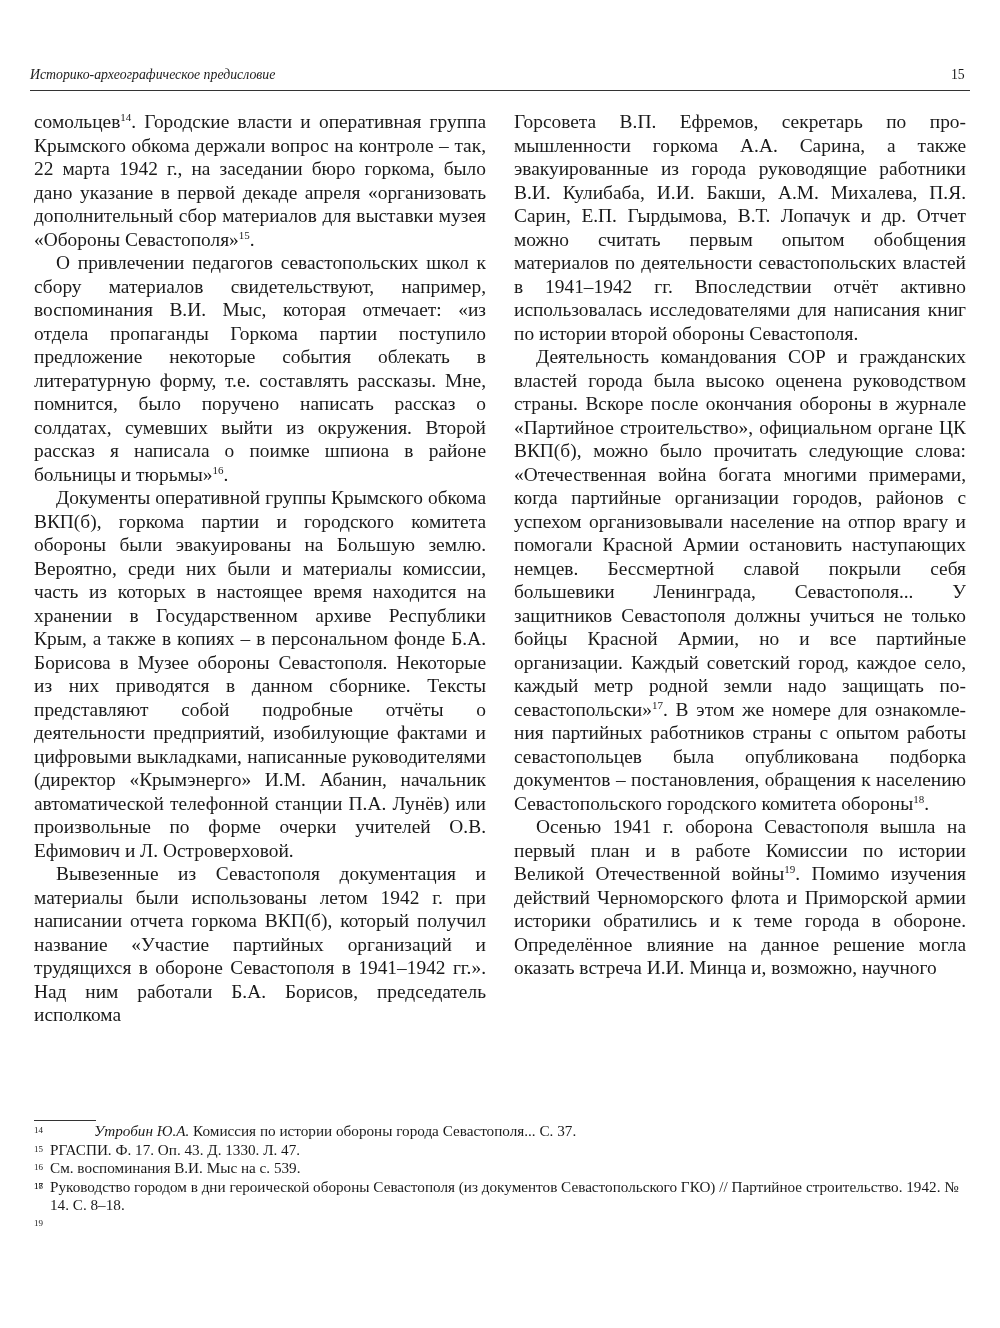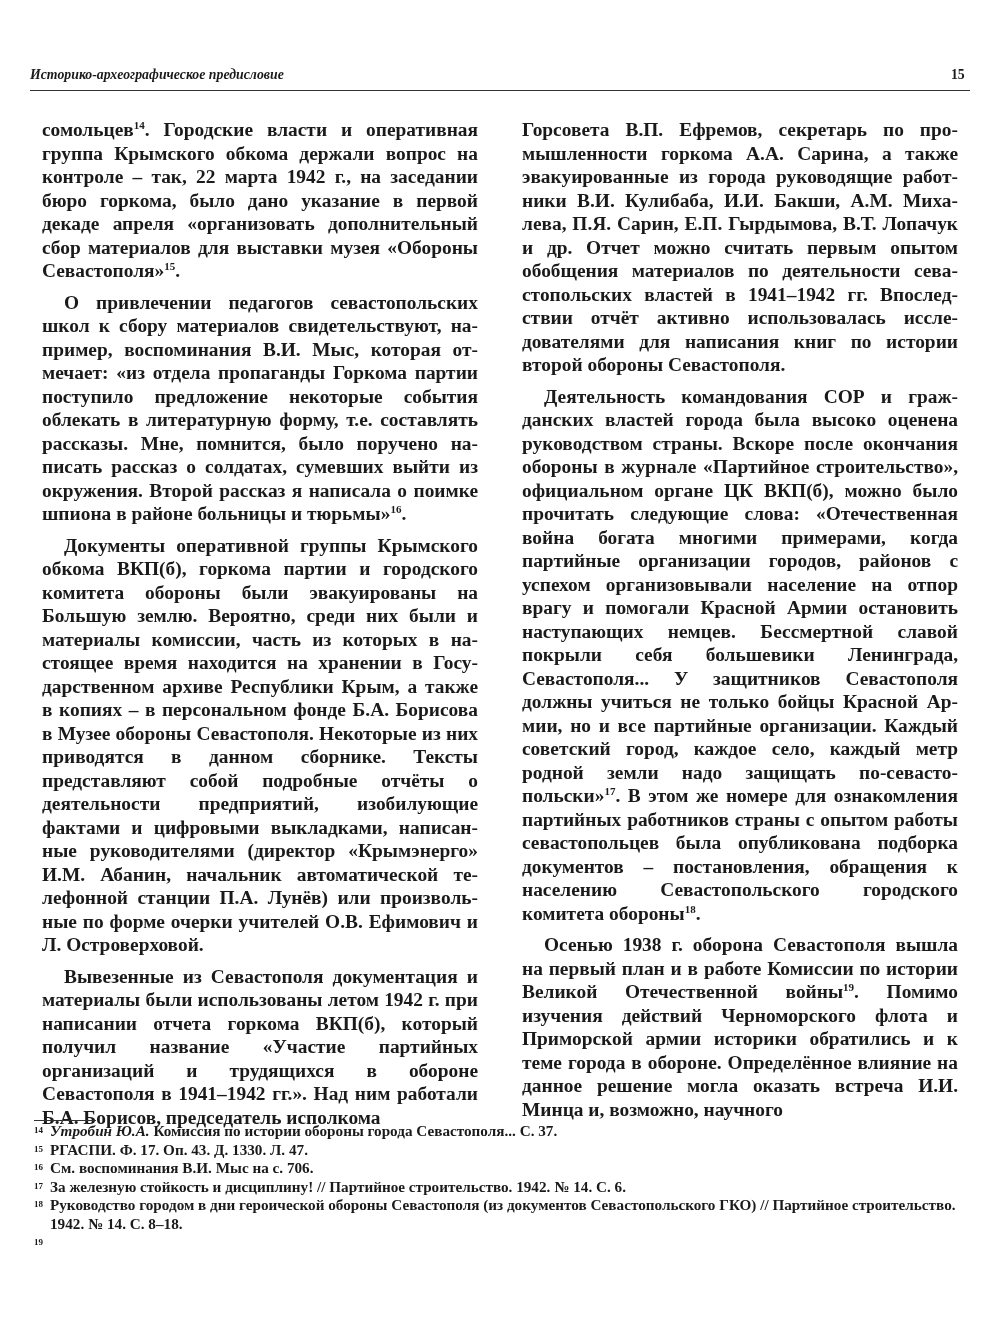--- a/index.html
+++ b/index.html
@@ -1,44 +1,44 @@
 <!DOCTYPE html>
 <html><head>
 <meta charset="utf-8">
 <style>
   html, body { margin: 0; padding: 0; background: #ffffff; }
   body { width: 1000px; height: 1328px; position: relative; overflow: hidden; color: #1a1a1a; }
-  .page { position: absolute; left: 0; top: 0; width: 1000px; height: 1328px; font-weight: bold; }
+  .page { position: absolute; left: 0; top: 0; width: 1000px; height: 1328px; }
   .running-head {
     position: absolute; left: 30px; top: 66px; width: 940px; height: 24px;
     font-family: "Liberation Serif", serif; font-style: italic; font-size: 15px;
     transform: scaleX(0.92); transform-origin: left center;
   }
   .running-head .page-num {
     position: absolute; right: -76px; top: 0; font-style: normal; font-size: 15px;
   }
   .head-rule { position: absolute; left: 30px; top: 90px; width: 940px; height: 0; border-top: 1.2px solid #333; }
   .col {
     position: absolute; top: 110px; width: 452px;
     font-family: "Liberation Serif", serif; font-size: 19.4px; line-height: 23.5px;
     text-align: justify; hyphens: manual;
   }
   .col.left { left: 34px; }
   .col.right { left: 514px; }
-  .col p { margin: 8px; }
+  .col p { margin: 0; }
   .col p.indent { text-indent: 22px; }
   sup { font-size: 11px; line-height: 0; vertical-align: 7px; }
   .fn-rule { position: absolute; left: 34px; top: 1120px; width: 62px; border-top: 1px solid #333; }
   .footnotes {
     position: absolute; left: 34px; top: 1122px; width: 930px;
     font-family: "Liberation Serif", serif; font-size: 15.2px; line-height: 18.6px;
   }
   .fn { position: relative; padding-left: 16px; }
   .fn .fn-num { position: absolute; left: 0; top: -1px; font-size: 9px; }
-  .fn .author { font-style: italic; }
+  .fn .author { font-style: italic; margin-left: 44px; }
 </style>
 </head>
 <body>
 
 <div class="page">
   <div class="running-head">
     <span>Историко-археографическое предисловие</span>
     <span class="page-num">15</span>
   </div>
   <div class="head-rule"></div>
@@ -46,25 +46,25 @@
   <div class="col left">
     <p><span>сомольцев</span><sup>14</sup><span>. Городские власти и оперативная группа Крымского обкома держали вопрос на контроле – так, 22 марта 1942 г., на заседании бюро горкома, было дано указание в первой декаде апреля «организовать дополнительный сбор материалов для выставки музея «Обороны Севастополя»</span><sup>15</sup><span>.</span></p>
     <p class="indent"><span>О привлечении педагогов севастопольских школ к сбору материалов свидетельствуют, на­пример, воспоминания В.И. Мыс, которая от­мечает: «из отдела пропаганды Горкома партии поступило предложение некоторые события облекать в литературную форму, т.е. составлять рассказы. Мне, помнится, было поручено на­писать рассказ о солдатах, сумевших выйти из окружения. Второй рассказ я написала о поим­ке шпиона в районе больницы и тюрьмы»</span><sup>16</sup><span>.</span></p>
     <p class="indent"><span>Документы оперативной группы Крымско­го обкома ВКП(б), горкома партии и город­ского комитета обороны были эвакуированы на Большую землю. Вероятно, среди них были и материалы комиссии, часть из которых в на­стоящее время находится на хранении в Госу­дарственном архиве Республики Крым, а также в копиях – в персональном фонде Б.А. Бо­рисова в Музее обороны Севастополя. Неко­торые из них приводятся в данном сборнике. Тексты представляют собой подробные отчёты о деятельности предприятий, изобилующие фактами и цифровыми выкладками, написан­ные руководителями (директор «Крымэнерго» И.М. Абанин, начальник автоматической те­лефонной станции П.А. Лунёв) или произволь­ные по форме очерки учителей О.В. Ефимович и Л. Островерховой.</span></p>
     <p class="indent"><span>Вывезенные из Севастополя документа­ция и материалы были использованы летом 1942 г. при написании отчета горкома ВКП(б), который получил название «Участие партий­ных организаций и трудящихся в обороне Севастополя в 1941–1942 гг.». Над ним рабо­тали Б.А. Борисов, председатель исполкома</span></p>
   </div>
 
   <div class="col right">
     <p><span>Горсовета В.П. Ефремов, секретарь по про­мышленности горкома А.А. Сарина, а также эвакуированные из города руководящие работ­ники В.И. Кулибаба, И.И. Бакши, А.М. Миха­лева, П.Я. Сарин, Е.П. Гырдымова, В.Т. Лопа­чук и др. Отчет можно считать первым опытом обобщения материалов по деятельности сева­стопольских властей в 1941–1942 гг. Впослед­ствии отчёт активно использовалась иссле­дователями для написания книг по истории второй обороны Севастополя.</span></p>
     <p class="indent"><span>Деятельность командования СОР и граж­данских властей города была высоко оценена руководством страны. Вскоре после оконча­ния обороны в журнале «Партийное строитель­ство», официальном органе ЦК ВКП(б), мож­но было прочитать следующие слова: «Отечественная война богата многими приме­рами, когда партийные организации городов, районов с успехом организовывали население на отпор врагу и помогали Красной Армии остановить наступающих немцев. Бессмертной славой покрыли себя большевики Ленингра­да, Севастополя... У защитников Севастополя должны учиться не только бойцы Красной Ар­мии, но и все партийные организации. Каж­дый советский город, каждое село, каждый метр родной земли надо защищать по-севасто­польски»</span><sup>17</sup><span>. В этом же номере для ознакомле­ния партийных работников страны с опытом работы севастопольцев была опубликована подборка документов – постановления, обра­щения к населению Севастопольского город­ского комитета обороны</span><sup>18</sup><span>.</span></p>
-    <p class="indent"><span>Осенью 1938 г. оборона Севастополя вы­шла на первый план и в работе Комиссии по истории Великой Отечественной войны</span><sup>19</sup><span>. Помимо изучения действий Черноморского флота и Приморской армии историки обра­тились и к теме города в обороне. Определён­ное влияние на данное решение могла оказать встреча И.И. Минца и, возможно, научного</span></p>
+    <p class="indent"><span>Осенью 1941 г. оборона Севастополя вы­шла на первый план и в работе Комиссии по истории Великой Отечественной войны</span><sup>19</sup><span>. Помимо изучения действий Черноморского флота и Приморской армии историки обра­тились и к теме города в обороне. Определён­ное влияние на данное решение могла оказать встреча И.И. Минца и, возможно, научного</span></p>
   </div>
 
   <div class="fn-rule"></div>
   <div class="footnotes">
     <div class="fn"><span class="fn-num">14</span><span class="author">Утробин Ю.А.</span><span> Комиссия по истории обороны города Севастополя... С. 37.</span></div>
     <div class="fn"><span class="fn-num">15</span><span>РГАСПИ. Ф. 17. Оп. 43. Д. 1330. Л. 47.</span></div>
-    <div class="fn"><span class="fn-num">16</span><span>См. воспоминания В.И. Мыс на с. 706.</span></div>
-    <div class="fn"><span class="fn-num">17</span><span>За железную стойкость и дисциплину! // Партийное строительство. 1942. № 14. С. 6.</span></div>
+    <div class="fn"><span class="fn-num">16</span><span>См. воспоминания В.И. Мыс на с. 539.</span></div>
+    <div class="fn"><span class="fn-num">17</span></div>
     <div class="fn"><span class="fn-num">18</span><span>Руководство городом в дни героической обороны Севастополя (из документов Севастопольского ГКО) // Партийное строительство. 1942. № 14. С. 8–18.</span></div>
     <div class="fn"><span class="fn-num">19</span></div>
   </div>
 </div>
 
 </body></html>

